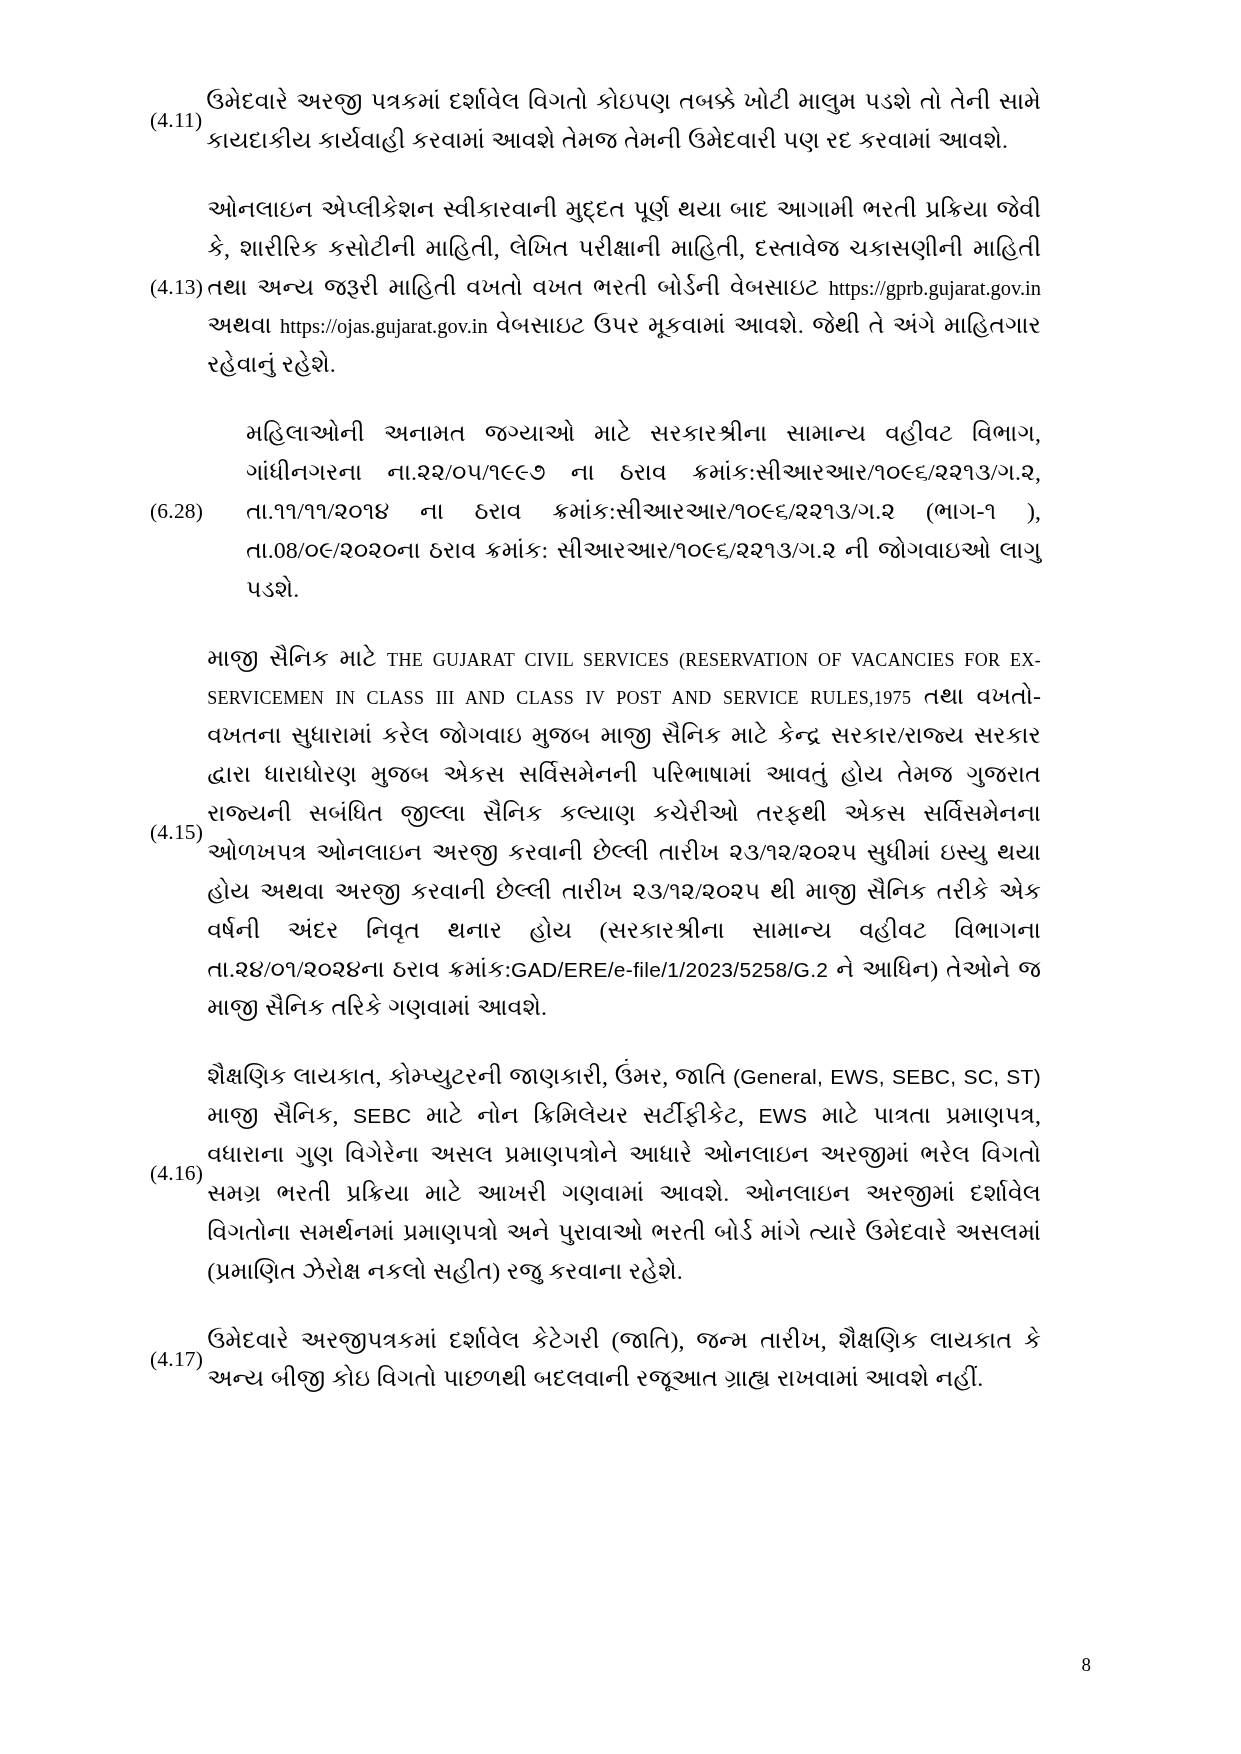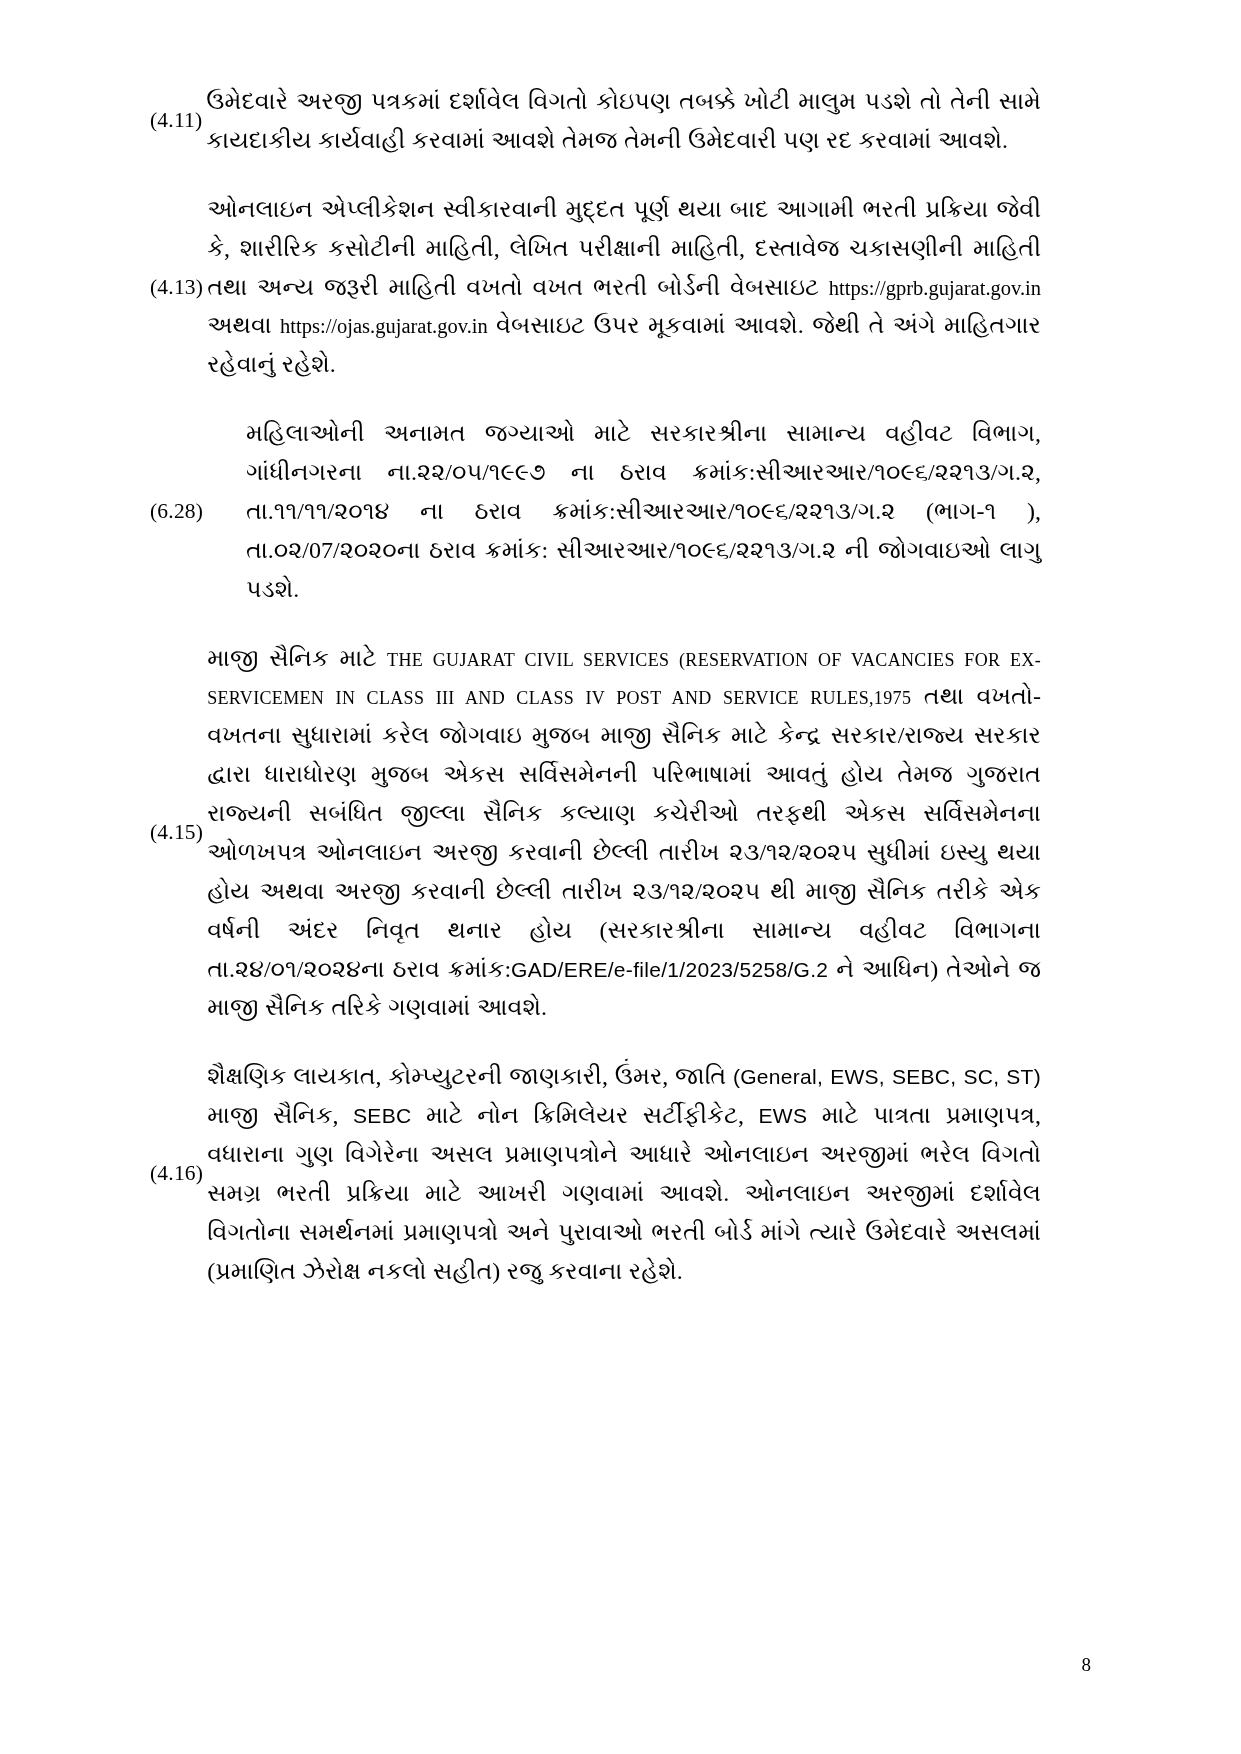--- a/index.html
+++ b/index.html
@@ -91,35 +91,41 @@
     <div class="clause">
       <div class="clause-num">(4.13)</div>
       <div class="clause-body">
         <p class="gu"><span>ઓનલાઇન એપ્લીકેશન સ્વીકારવાની મુદ્દત પૂર્ણ થયા બાદ આગામી ભરતી પ્રક્રિયા જેવી કે, શારીરિક કસોટીની માહિતી, લેખિત પરીક્ષાની માહિતી, દસ્તાવેજ ચકાસણીની માહિતી તથા અન્ય જરૂરી માહિતી વખતો વખત ભરતી બોર્ડની વેબસાઇટ</span> <span class="url">https://gprb.gujarat.gov.in</span> <span>અથવા</span> <span class="url">https://ojas.gujarat.gov.in</span> <span>વેબસાઇટ ઉપર મૂકવામાં આવશે. જેથી તે અંગે માહિતગાર રહેવાનું રહેશે.</span></p>
       </div>
     </div>
 
     <div class="clause clause--414">
       <div class="clause-num narrow">(6.28)</div>
       <div class="clause-body">
-        <p class="gu">મહિલાઓની અનામત જગ્યાઓ માટે સરકારશ્રીના સામાન્ય વહીવટ વિભાગ, ગાંધીનગરના ના.૨૨/૦૫/૧૯૯૭ ના ઠરાવ ક્રમાંક:સીઆરઆર/૧૦૯૬/૨૨૧૩/ગ.૨, તા.૧૧/૧૧/૨૦૧૪ ના ઠરાવ ક્રમાંક:સીઆરઆર/૧૦૯૬/૨૨૧૩/ગ.૨ (ભાગ-૧ ), તા.૦૨/07/૨૦૨૦ના ઠરાવ ક્રમાંક: સીઆરઆર/૧૦૯૬/૨૨૧૩/ગ.૨ ની જોગવાઇઓ લાગુ પડશે.</p>
+        <p class="gu">મહિલાઓની અનામત જગ્યાઓ માટે સરકારશ્રીના સામાન્ય વહીવટ વિભાગ, ગાંધીનગરના ના.૨૨/૦૫/૧૯૯૭ ના ઠરાવ ક્રમાંક:સીઆરઆર/૧૦૯૬/૨૨૧૩/ગ.૨, તા.૧૧/૧૧/૨૦૧૪ ના ઠરાવ ક્રમાંક:સીઆરઆર/૧૦૯૬/૨૨૧૩/ગ.૨ (ભાગ-૧ ), તા.08/૦૯/૨૦૨૦ના ઠરાવ ક્રમાંક: સીઆરઆર/૧૦૯૬/૨૨૧૩/ગ.૨ ની જોગવાઇઓ લાગુ પડશે.</p>
       </div>
     </div>
 
     <div class="clause">
       <div class="clause-num">(4.15)</div>
       <div class="clause-body">
         <p class="gu"><span>માજી સૈનિક માટે</span> <span class="smallcapsline">THE GUJARAT CIVIL SERVICES (RESERVATION OF VACANCIES FOR EX-SERVICEMEN IN CLASS III AND CLASS IV POST AND SERVICE RULES,1975</span> <span>તથા વખતો-વખતના સુધારામાં કરેલ જોગવાઇ મુજબ માજી સૈનિક માટે કેન્દ્ર સરકાર/રાજ્ય સરકાર દ્વારા ધારાધોરણ મુજબ એકસ સર્વિસમેનની પરિભાષામાં આવતું હોય તેમજ ગુજરાત રાજ્યની સબંધિત જીલ્લા સૈનિક કલ્યાણ કચેરીઓ તરફથી એકસ સર્વિસમેનના ઓળખપત્ર ઓનલાઇન અરજી કરવાની છેલ્લી તારીખ ૨૩/૧૨/૨૦૨૫ સુધીમાં ઇસ્યુ થયા હોય અથવા અરજી કરવાની છેલ્લી તારીખ ૨૩/૧૨/૨૦૨૫ થી માજી સૈનિક તરીકે એક વર્ષની અંદર નિવૃત થનાર હોય (સરકારશ્રીના સામાન્ય વહીવટ વિભાગના તા.૨૪/૦૧/૨૦૨૪ના ઠરાવ ક્રમાંક:</span><span class="eng">GAD/ERE/e-file/1/2023/5258/G.2</span> <span>ને આધિન) તેઓને જ માજી સૈનિક તરિકે ગણવામાં આવશે.</span></p>
       </div>
     </div>
 
     <div class="clause">
       <div class="clause-num">(4.16)</div>
       <div class="clause-body">
         <p class="gu"><span>શૈક્ષણિક લાયકાત, કોમ્પ્યુટરની જાણકારી, ઉંમર, જાતિ</span> <span class="eng">(General, EWS, SEBC, SC, ST)</span> <span>માજી સૈનિક,</span> <span class="eng">SEBC</span> <span>માટે નોન ક્રિમિલેયર સર્ટીફીકેટ,</span> <span class="eng">EWS</span> <span>માટે પાત્રતા પ્રમાણપત્ર, વધારાના ગુણ વિગેરેના અસલ પ્રમાણપત્રોને આધારે ઓનલાઇન અરજીમાં ભરેલ વિગતો સમગ્ર ભરતી પ્રક્રિયા માટે આખરી ગણવામાં આવશે. ઓનલાઇન અરજીમાં દર્શાવેલ વિગતોના સમર્થનમાં પ્રમાણપત્રો અને પુરાવાઓ ભરતી બોર્ડ માંગે ત્યારે ઉમેદવારે અસલમાં (પ્રમાણિત ઝેરોક્ષ નકલો સહીત) રજુ કરવાના રહેશે.</span></p>
       </div>
     </div>
 
+    <div class="clause">
+      <div class="clause-num">(4.17)</div>
+      <div class="clause-body">
+        <p class="gu">ઉમેદવારે અરજીપત્રકમાં દર્શાવેલ કેટેગરી (જાતિ), જન્મ તારીખ, શૈક્ષણિક લાયકાત કે અન્ય બીજી કોઇ વિગતો પાછળથી બદલવાની રજૂઆત ગ્રાહ્ય રાખવામાં આવશે નહીં.</p>
+      </div>
+    </div>
 
   </div>
 
   <div class="page-number">8</div>
 </div>
 
 </body></html>

